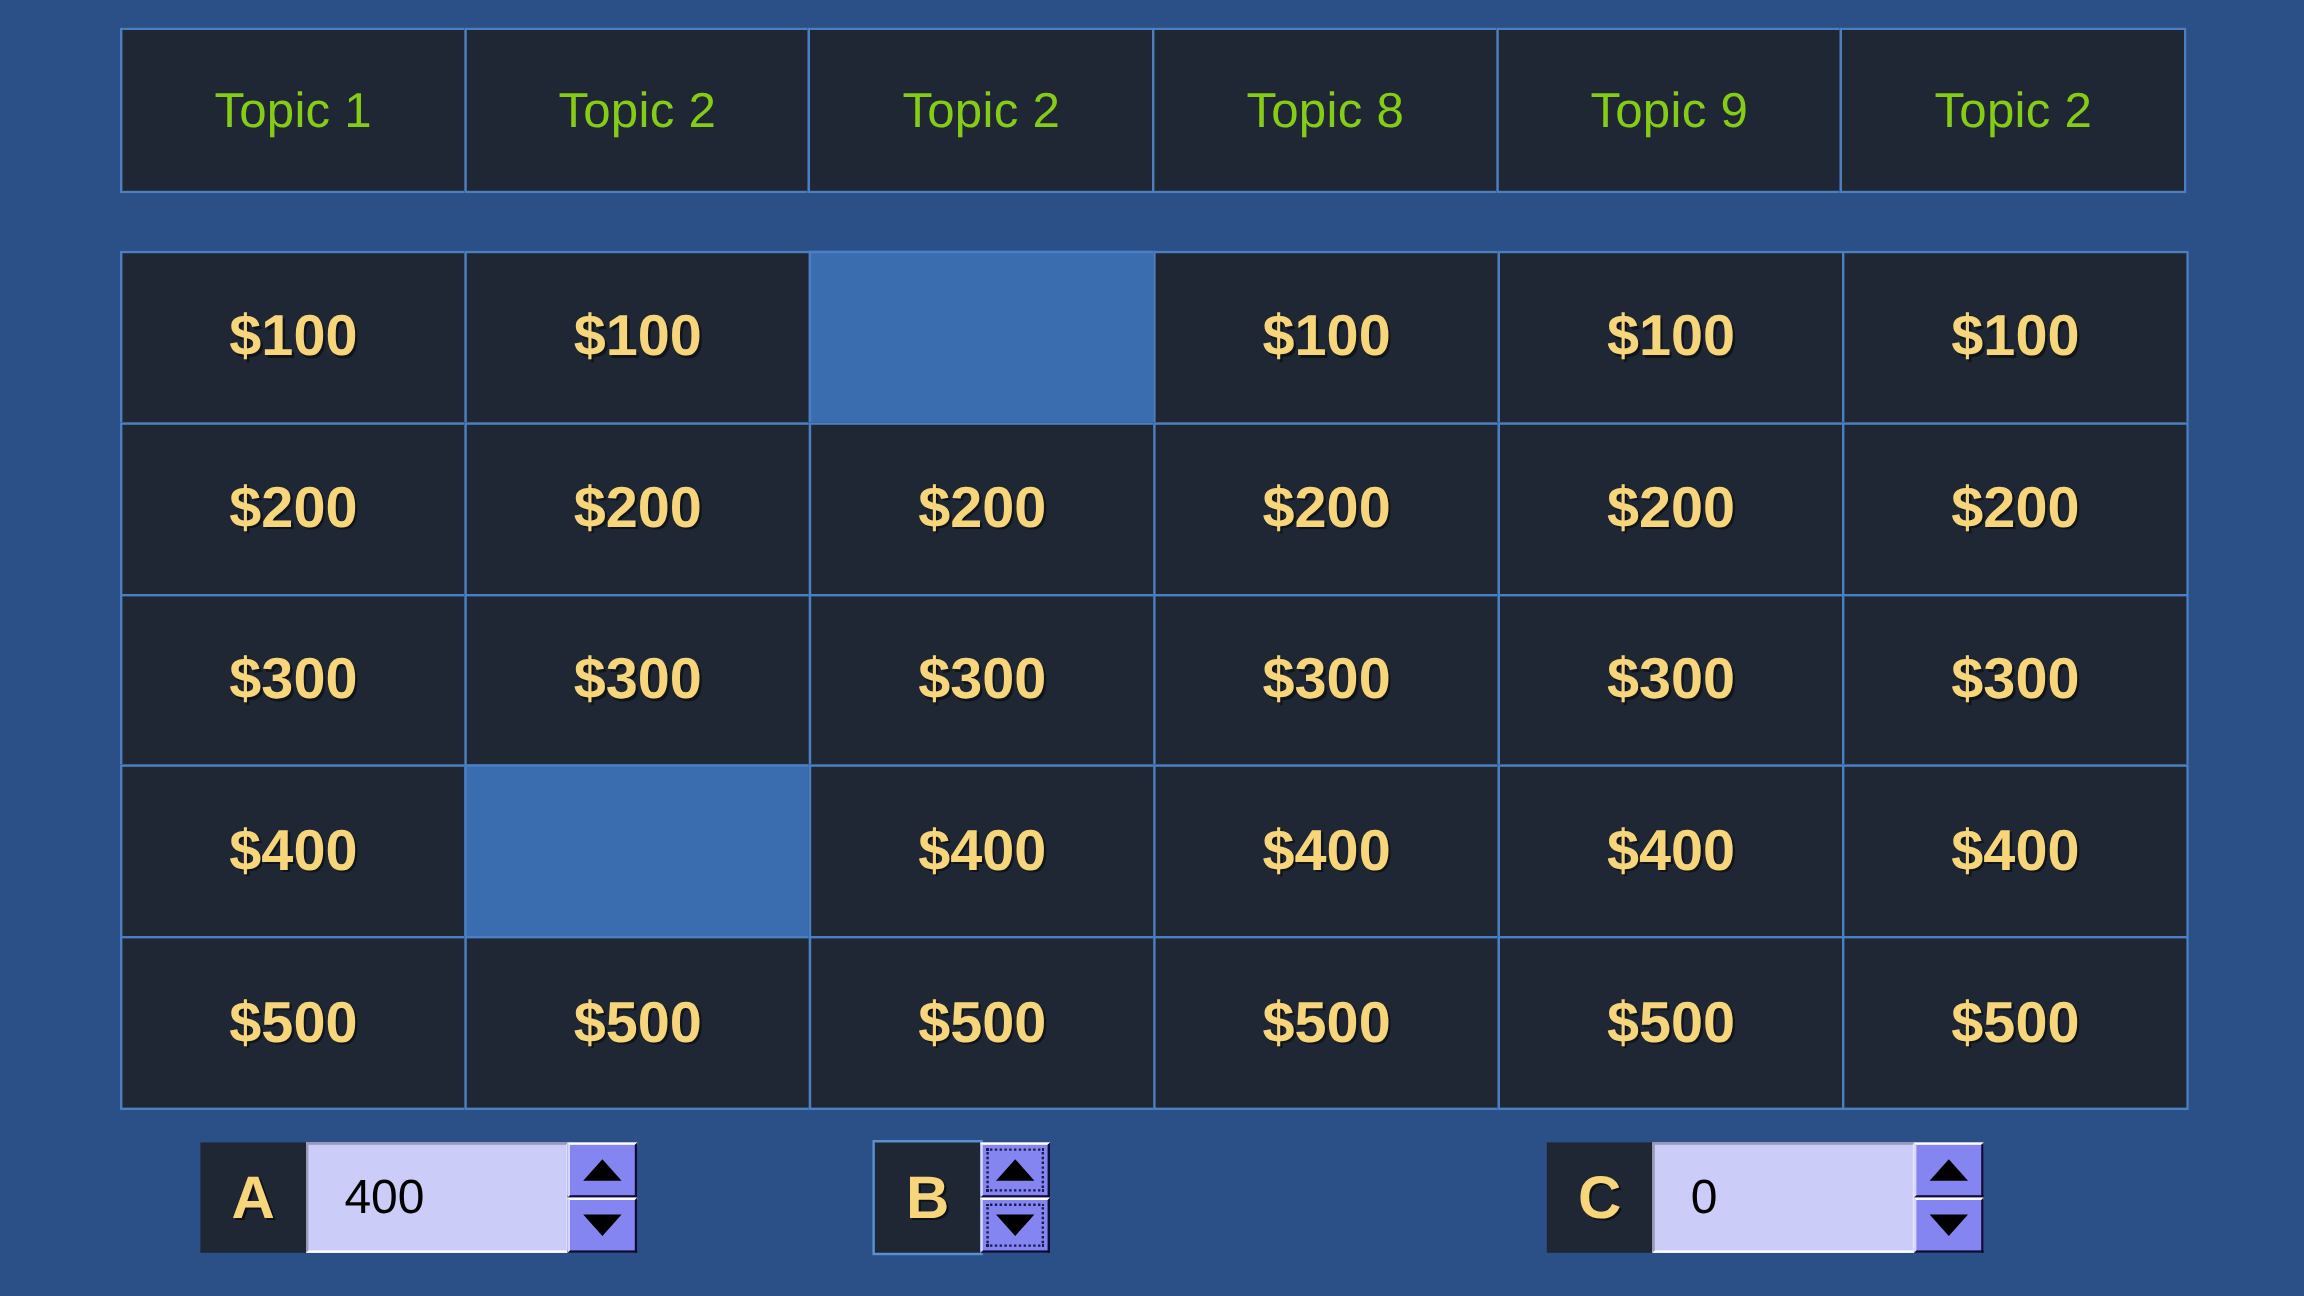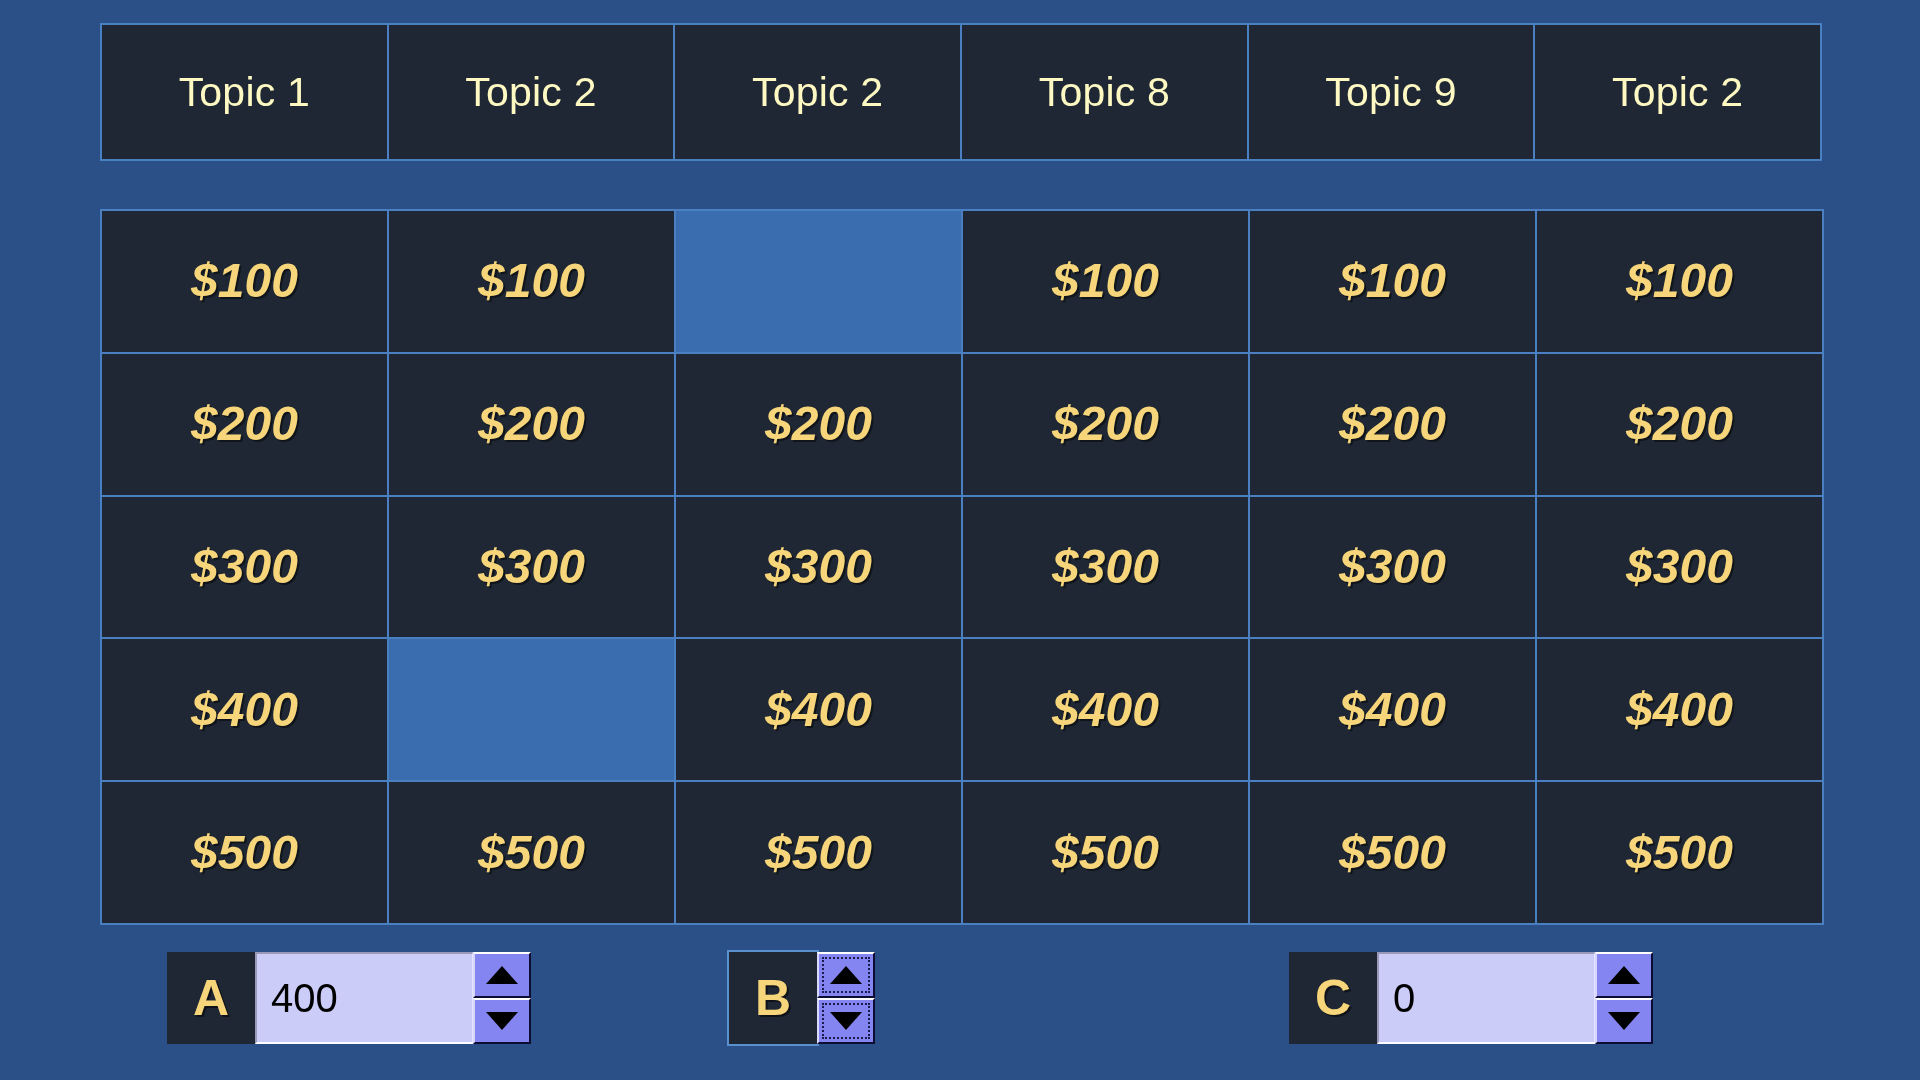--- a/index.html
+++ b/index.html
@@ -38,21 +38,21 @@
     border: 2px solid #4a7fc1;
     margin-right: -2px;
     display: flex;
     align-items: center;
     justify-content: center;
     box-sizing: border-box;
     overflow: hidden;
   }
   .topic-cell:last-child { margin-right: 0; }
   .topic-label {
-    color: #fef9c3;
+    color: #84cc16;
     font-size: 41px;
     font-weight: 400;
     letter-spacing: 0.2px;
     line-height: 1;
     white-space: nowrap;
   }
 
   
   .value-grid {
     position: absolute;
@@ -68,21 +68,20 @@
   }
   .value-cell {
     background: #1e2733;
     border: 2px solid #4a7fc1;
     margin: 0 -2px -2px 0;
     display: flex;
     align-items: center;
     justify-content: center;
     box-sizing: border-box;
     overflow: hidden;
-    font-style: italic;
   }
   .value-cell.empty {
     background: #3a6cb0;
   }
   .value-text {
     color: #f7d57a;
     font-size: 48px;
     font-weight: bold;
     line-height: 1;
     white-space: nowrap;
@@ -136,21 +135,21 @@
     display: flex;
     align-items: center;
     box-sizing: border-box;
     flex: none;
   }
   .spin-value {
     color: #000000;
     font-size: 40px;
     font-weight: 400;
     line-height: 1;
-    padding-left: 14px;
+    padding-left: 30px;
     white-space: nowrap;
   }
 
   .spin-buttons {
     width: 58px;
     display: flex;
     flex-direction: column;
     flex: none;
     box-sizing: border-box;
   }

